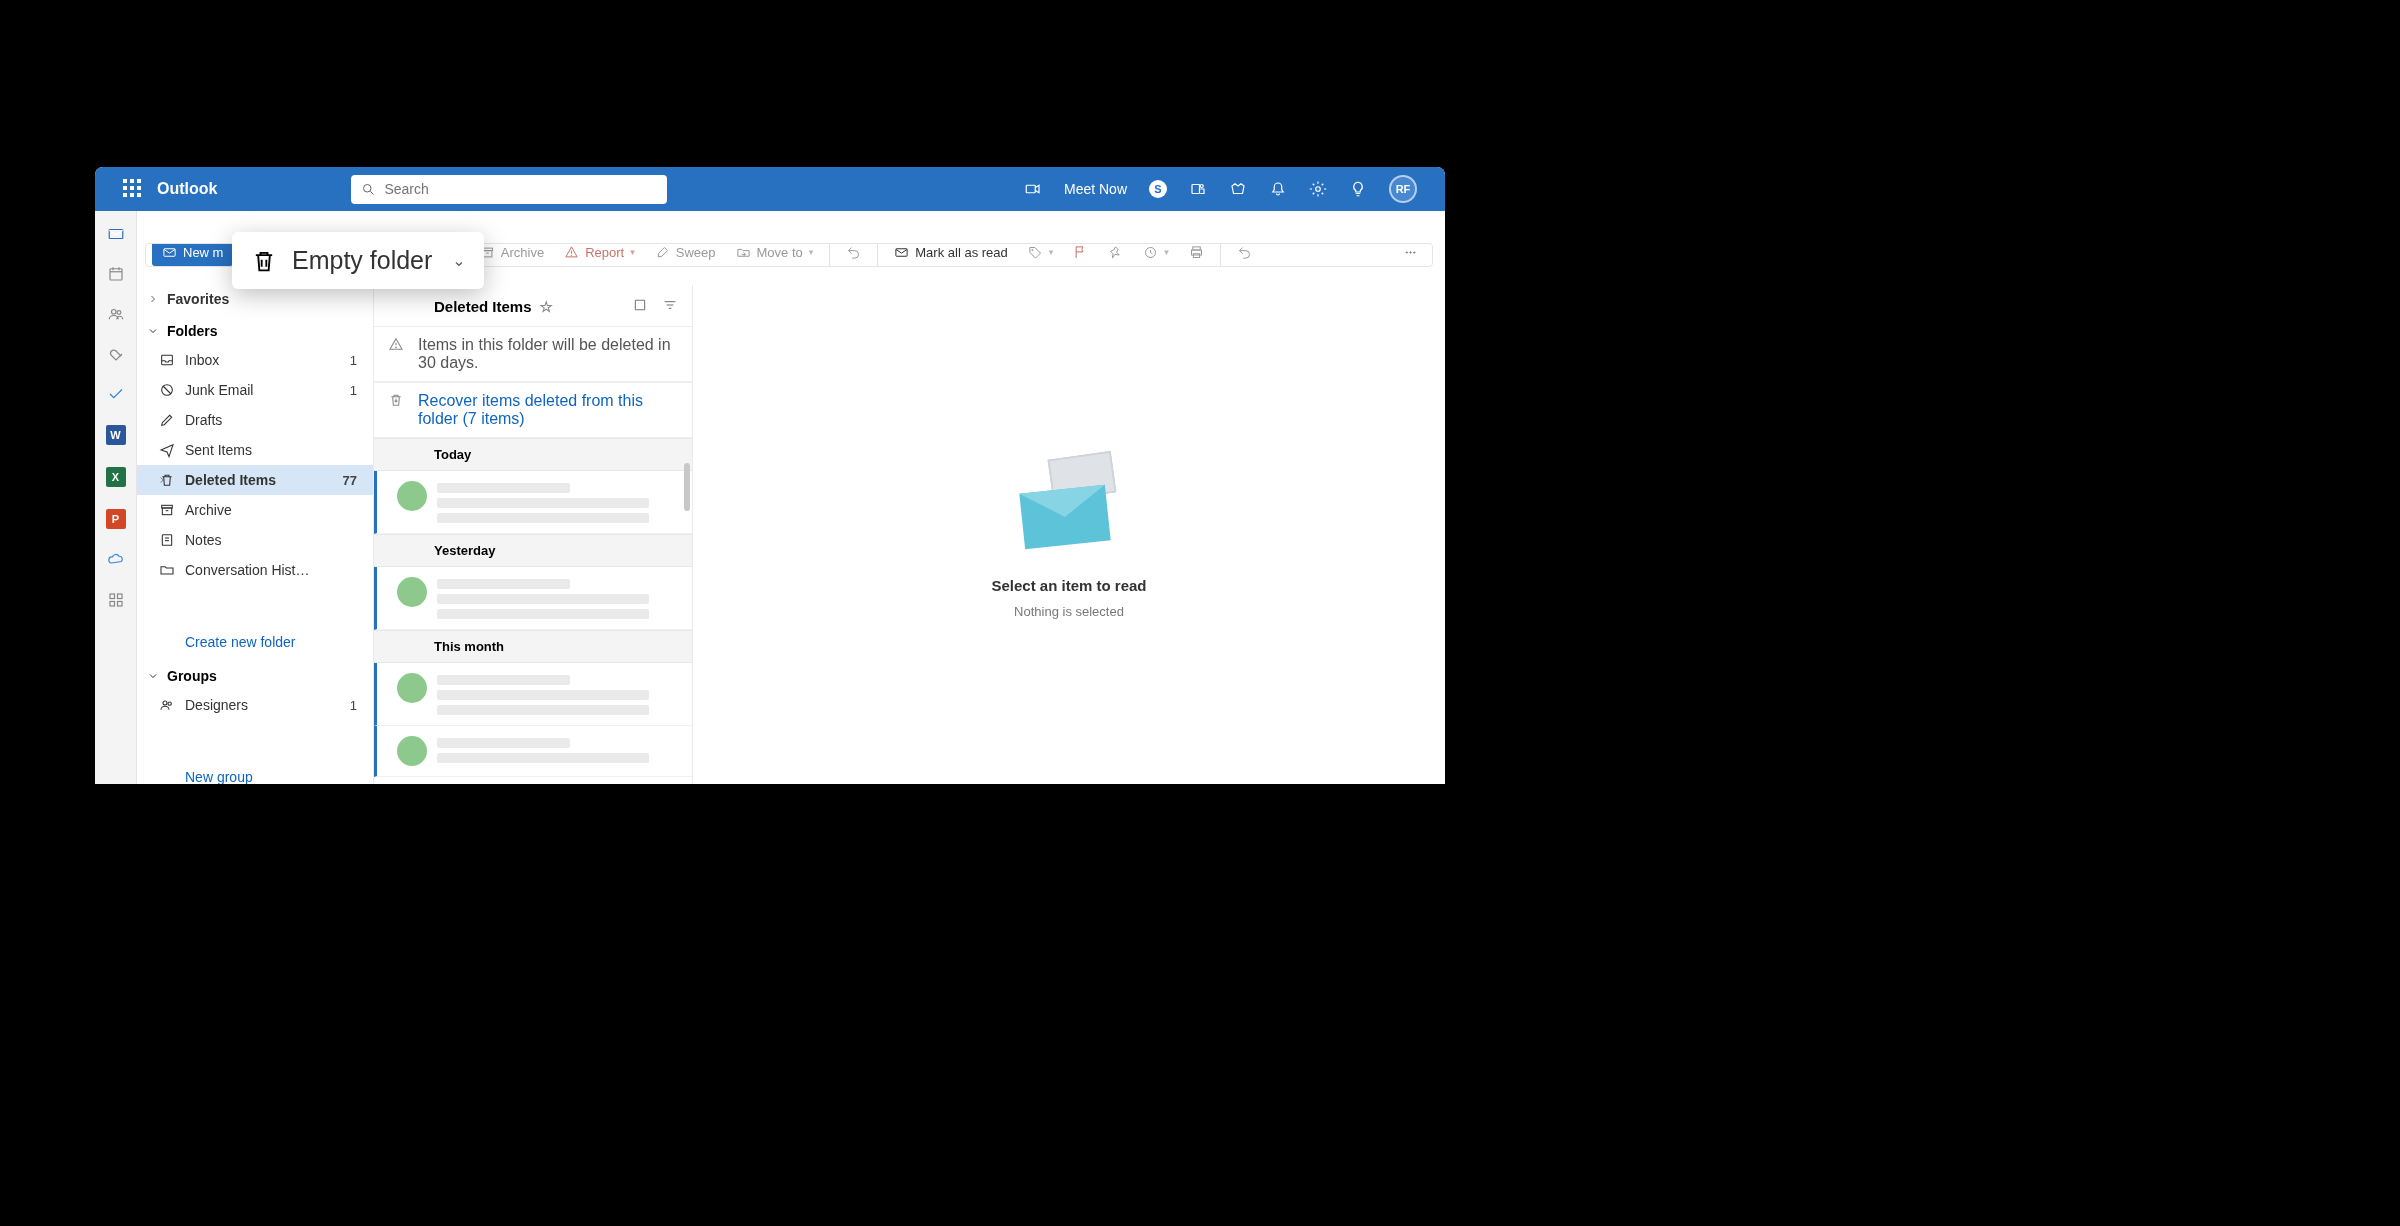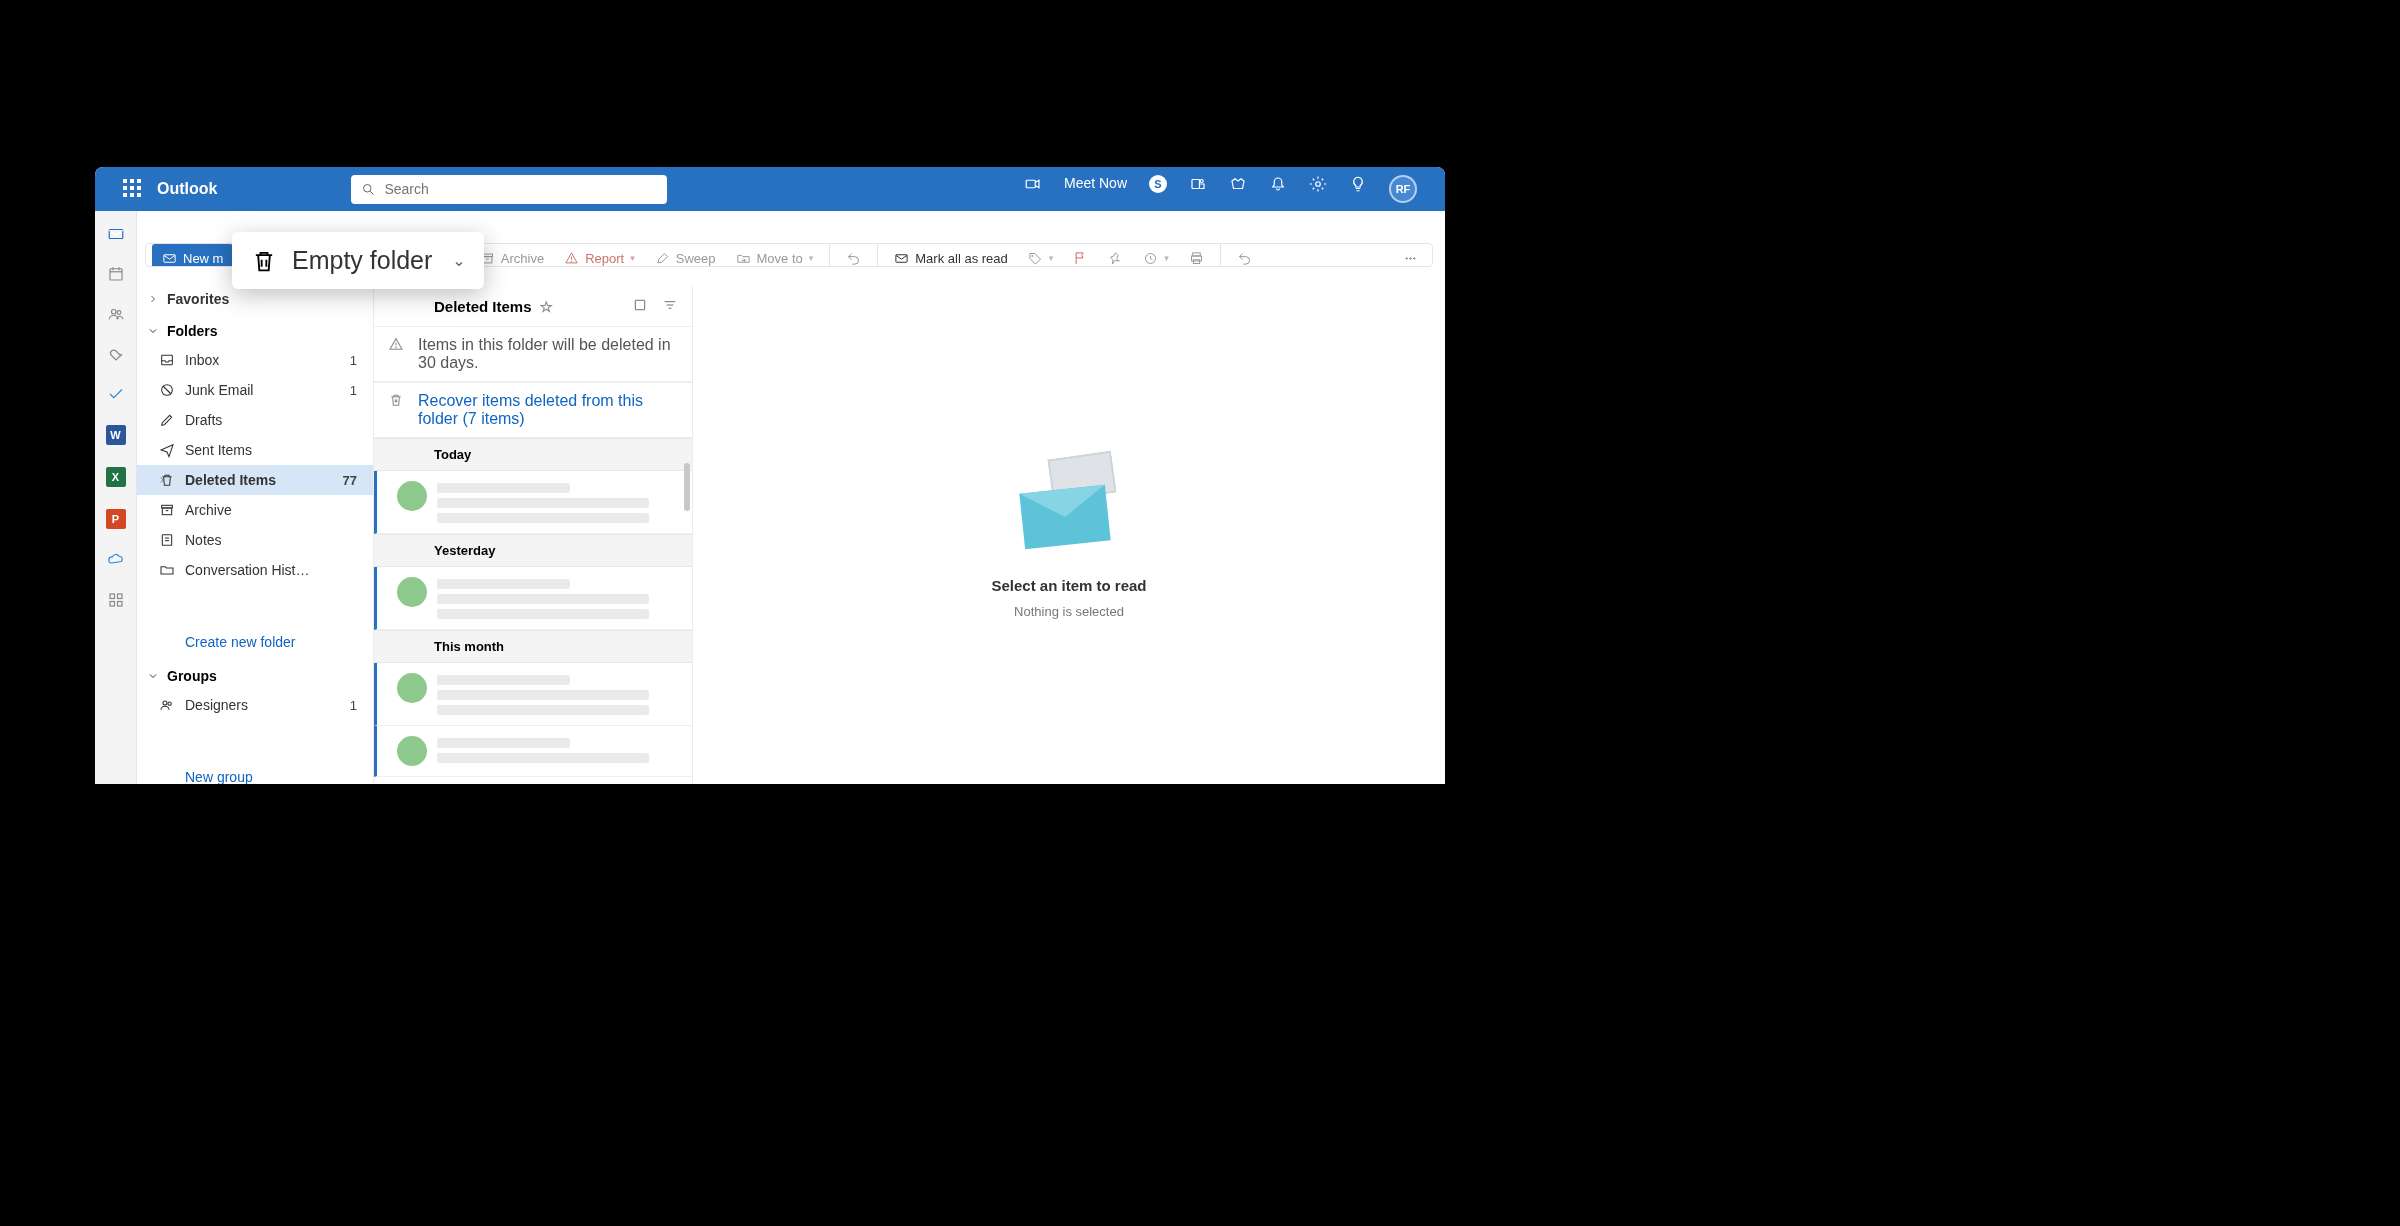--- a/index.html
+++ b/index.html
@@ -7,41 +7,41 @@
   .window { position: absolute; left: 95px; top: 167px; width: 1350px; height: 617px; background: #fff; border-radius: 8px 8px 0 0; overflow: hidden; box-shadow: 0 2px 10px rgba(0,0,0,0.3); }
 
   
   .header { height: 44px; background: #2870c0; display: flex; align-items: center; color: #fff; padding: 0 28px; gap: 14px; }
   .waffle { width: 20px; height: 20px; display: grid; grid-template-columns: repeat(3,4px); grid-template-rows: repeat(3,4px); gap: 3px; cursor: pointer; }
   .waffle span { background: #fff; }
   .app-name { font-size: 16px; font-weight: 600; }
   .search-box { margin-left: 120px; width: 316px; height: 29px; background: #fff; border-radius: 4px; display: flex; align-items: center; padding: 0 10px; gap: 8px; color: #666; }
   .search-box svg { width: 15px; height: 15px; }
   .search-box input { border:none; outline:none; flex:1; font-size:14px; color:#333; background:transparent; }
-  .header-right { margin-left: auto; display:flex; gap:22px; }
+  .header-right { margin-left: auto; display:flex; align-items:center; gap:22px; }
   .header-right .txt { font-size:14px; }
   .hicon { width:18px; height:18px; display:flex; align-items:center; justify-content:center; cursor:pointer; }
   .skype-circle{width:18px;height:18px;background:#fff;border-radius:50%;color:#2870c0;font-size:11px;font-weight:bold;display:flex;align-items:center;justify-content:center;}
   .avatar { width:28px; height:28px; border-radius:50%; border:2px solid rgba(255,255,255,0.6); display:flex; align-items:center; justify-content:center; font-size:11px; font-weight:600; background:#4688d1; }
 
   
   .leftrail { position:absolute; left:0; top:44px; bottom:0; width:42px; background:#f4f4f4; border-right:1px solid #e5e5e5; display:flex; flex-direction:column; align-items:center; padding-top:14px; gap:22px; }
   .rail-ic { width:18px; height:18px; display:flex; align-items:center; justify-content:center; cursor:pointer; }
   .rail-ic svg{width:18px;height:18px;}
   .app-sq { width:20px; height:20px; border-radius:2px; display:flex; align-items:center; justify-content:center; color:#fff; font-size:11px; font-weight:bold; cursor:pointer;}
 
   
   .tabs-row { position:absolute; left:42px; top:44px; right:0; height:32px; display:flex; align-items:center; padding:0 16px; gap:26px; font-size:14px; color:#444; background:#fff; }
   .hamb { width:18px; height:14px; display:flex; flex-direction:column; justify-content:space-between; cursor:pointer; }
   .hamb span { height:2px; background:#555; }
   .tab { cursor:pointer; padding-bottom:4px; }
   .tab.active { font-weight:600; border-bottom:2px solid #2870c0; color:#222; }
 
   
-  .ribbon { position:absolute; left:50px; top:76px; right:12px; height:24px; border:1px solid #e5e5e5; border-radius:4px; background:#fff; display:flex; align-items:flex-start; padding:0 6px; gap:4px; font-size:13px; color:#555; overflow:hidden; }
+  .ribbon { position:absolute; left:50px; top:76px; right:12px; height:24px; border:1px solid #e5e5e5; border-radius:4px; background:#fff; display:flex; align-items:flex-end; padding:0 6px; gap:4px; font-size:13px; color:#555; overflow:hidden; }
   .new-mail { background:#2870c0; color:#fff; height:28px; border-radius:3px; padding:0 10px; display:flex; align-items:center; gap:6px; cursor:pointer; white-space:nowrap;}
   .rbtn { display:flex; align-items:center; gap:6px; padding:0 8px; height:28px; cursor:pointer; white-space:nowrap;}
   .rbtn.faded{color:#999;}
   .rsep{width:1px;height:22px;background:#e3e3e3;margin:0 4px;}
   .rspacer{width:100px;}
   .ribbon svg{width:15px;height:15px;}
   .caret{font-size:9px;opacity:0.7;}
   .ribbon-end{position:absolute;right:4px;top:116px;font-size:10px;color:#999;}
 
   

